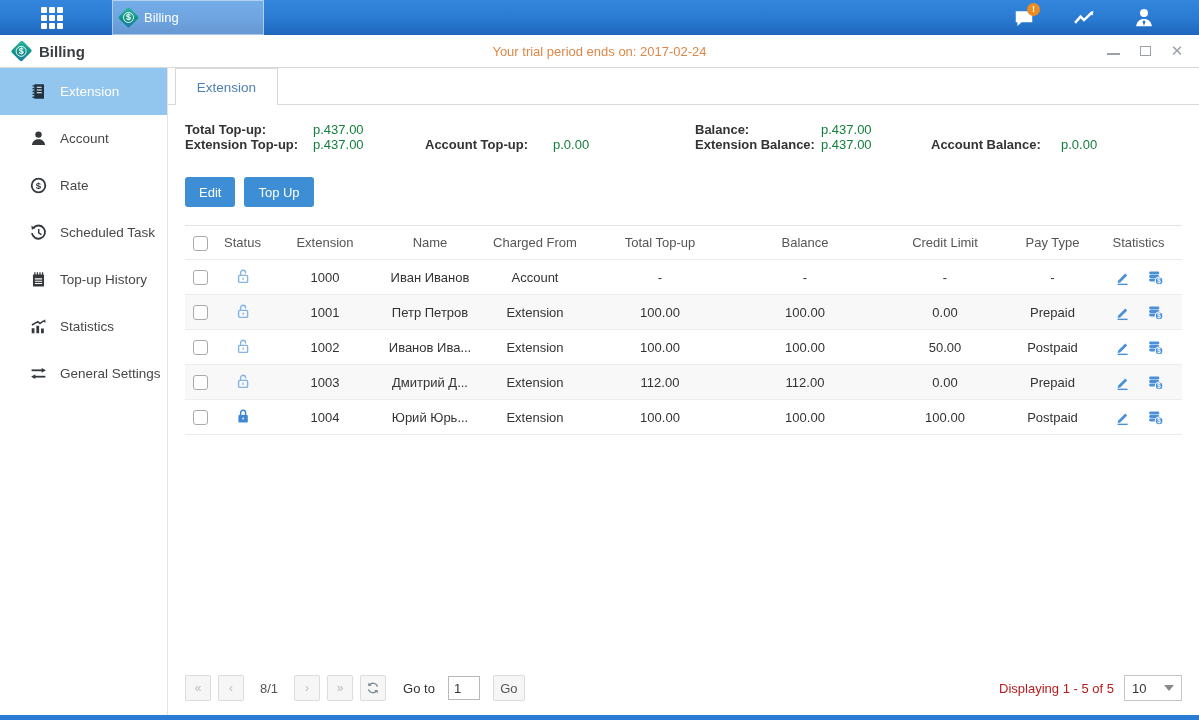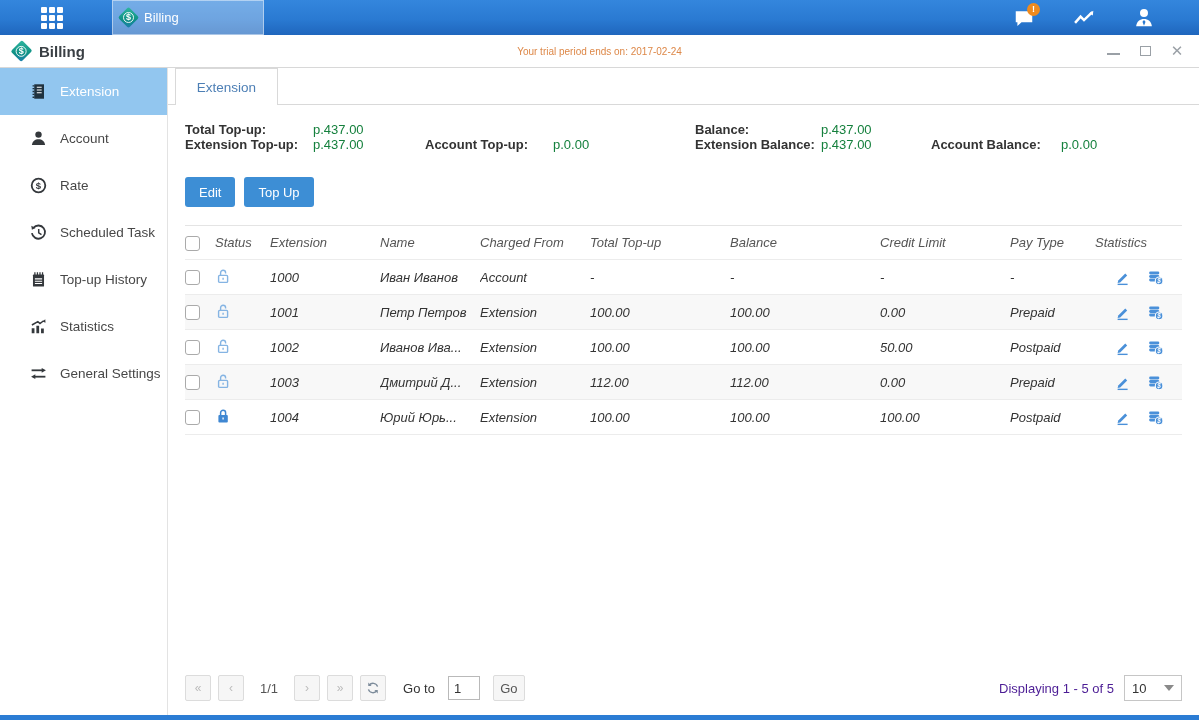--- a/index.html
+++ b/index.html
@@ -25,21 +25,21 @@
   .task-tab .label { font-size:13px; }
   .top-right { margin-left:auto; display:flex; align-items:center; gap:10px; padding-right:30px; }
   .top-icon-btn { width:50px; height:35px; display:flex; align-items:center; justify-content:center; position:relative; cursor:pointer; }
   .badge { position:absolute; top:3px; right:9px; width:13px; height:13px; border-radius:50%;
     background:#ef8b1f; color:#fff; font-size:9px; font-weight:bold; text-align:center; line-height:13px; }
   
   .titlebar { height:33px; flex:0 0 33px; background:#fff; border-bottom:1px solid #d8d8d8;
     display:flex; align-items:center; padding:0 14px; position:relative; }
   .titlebar .diamond { width:16px; height:16px; margin-right:10px; }
   .win-title { font-weight:bold; font-size:15px; color:#3a3f44; }
-  .trial { position:absolute; left:0; right:0; text-align:center; color:#dd8747; font-size:10px; pointer-events:none; }
+  .trial { position:absolute; left:0; right:0; text-align:center; color:#dd8747; font-size:13px; pointer-events:none; }
   .win-controls { margin-left:auto; display:flex; align-items:center; gap:16px; z-index:2; }
   .wc { color:#9aa0a6; cursor:pointer; display:flex; align-items:center; justify-content:center; width:16px; height:16px; }
   .wc-min { width:13px; height:2px; background:#9aa0a6; align-self:center; margin-top:6px; }
   .wc-max { width:11px; height:10px; border:1.5px solid #9aa0a6; }
   .wc-close { font-size:15px; }
   
   .shell { flex:1; display:flex; min-height:0; }
   .sidebar { width:168px; flex:0 0 168px; border-right:1px solid #e3e3e3; }
   .side-item { height:47px; display:flex; align-items:center; gap:13px; padding-left:30px;
     color:#474747; font-size:13.5px; cursor:pointer; }
@@ -57,37 +57,37 @@
   .s-val { color:#15803d; }
   .btn-row { display:flex; gap:9px; margin:25px 0 0 17px; }
   .btn { background:#3d8ed5; color:#fff; border:none; border-radius:3px; height:30px; padding:0 14px;
     font-size:13px; font-family:inherit; cursor:pointer; }
   
   .tbl { margin:18px 17px 0 17px; }
   .trow, .thead { display:grid; grid-template-columns:30px 55px 110px 100px 110px 140px 150px 130px 85px 1fr;
     height:35px; align-items:center; border-bottom:1px solid #ececec; }
   .thead { border-top:1px solid #e4e4e4; color:#555; }
   .trow:nth-child(odd) { background:#f8f8f8; }
-  .cell { overflow:hidden; white-space:nowrap;font-style:italic; }
+  .cell { text-align:center; overflow:hidden; white-space:nowrap; }
   .cb { display:inline-block; width:15px; height:15px; border:1px solid #aaa; border-radius:3px; background:#fff;
     vertical-align:middle; cursor:pointer; }
   .c-op { display:flex; align-items:center; justify-content:center; gap:16px; }
   .c-op svg { cursor:pointer; color:#4a90d9; }
   .lock-open { color:#85b4e3; }
   .lock-closed { color:#3f87d2; }
   
   .footer { margin-top:auto; display:flex; align-items:center; gap:7px; padding:0 17px 14px 17px; }
   .pgbtn { width:26px; height:26px; background:#f6f6f6; border:1px solid #dcdcdc; border-radius:2px;
     color:#bcbcbc; font-size:12px; display:flex; align-items:center; justify-content:center; cursor:pointer; }
   .pg-ind { color:#555; padding:0 9px; }
   .goto-label { margin:0 6px 0 10px; color:#333; }
   .goto-input { width:32px; height:24px; border:1px solid #b9b9b9; padding-left:5px; font:inherit; color:#333; }
   .go-btn { width:32px; height:26px; color:#555; font-size:13px; margin-left:6px; }
   .foot-right { margin-left:auto; display:flex; align-items:center; gap:10px; }
-  .displaying { color:#4c1d95; }
+  .displaying { color:#b91c1c; }
   .pagesize { width:58px; height:26px; border:1px solid #c6c6c6; background:#fff; display:flex; align-items:center;
     padding:0 7px; cursor:pointer; color:#333; }
   .tri { margin-left:auto; width:0; height:0; border-left:5px solid transparent; border-right:5px solid transparent;
     border-top:6px solid #8a8a8a; }
   .bottom-strip { height:5px; flex:0 0 5px; background:#2b7cd4; }
 </style>
 </head>
 <body>
 
 <div class="topbar">
@@ -398,21 +398,21 @@
               <circle cx="11.4" cy="11.2" r="3.6" fill="currentColor" stroke="#fff" stroke-width="1"></circle>
               <text x="11.4" y="13.4" text-anchor="middle" font-size="6" font-weight="bold" fill="#fff">$</text>
             </svg>
         </div>
       </div>
     </div>
 
     <div class="footer">
       <div class="pgbtn">«</div>
       <div class="pgbtn">‹</div>
-      <span class="pg-ind">1/1</span>
+      <span class="pg-ind">8/1</span>
       <div class="pgbtn">›</div>
       <div class="pgbtn">»</div>
       <div class="pgbtn">
         <svg width="14" height="14" viewBox="0 0 16 16">
           <path d="M13.2 6.4A5.4 5.4 0 0 0 3.6 5" fill="none" stroke="#7d8c9b" stroke-width="1.6"></path>
           <path d="M2.6 1.8v3.8h3.8z" fill="#7d8c9b"></path>
           <path d="M2.8 9.6a5.4 5.4 0 0 0 9.6 1.4" fill="none" stroke="#7d8c9b" stroke-width="1.6"></path>
           <path d="M13.4 14.2V10.4H9.6z" fill="#7d8c9b"></path>
         </svg>
       </div>

